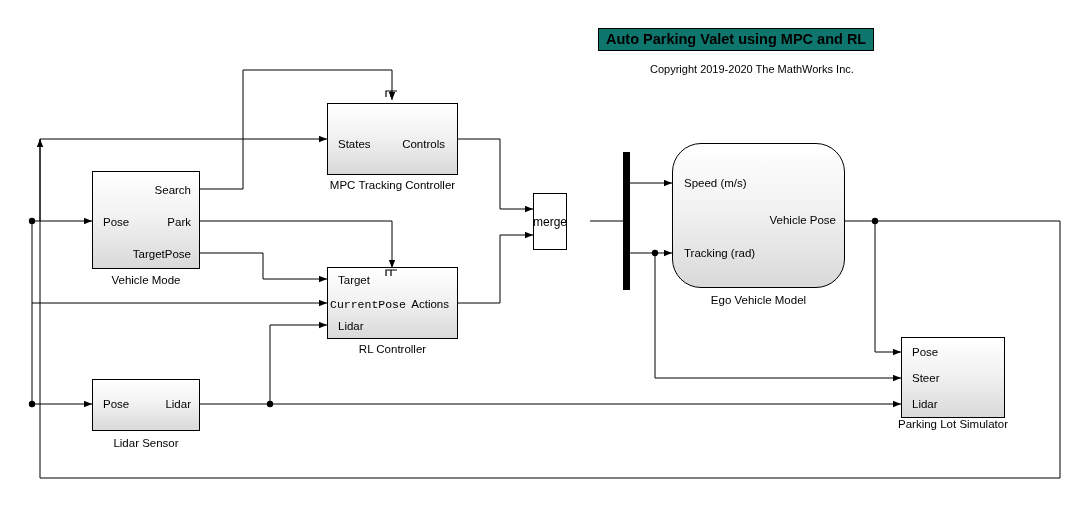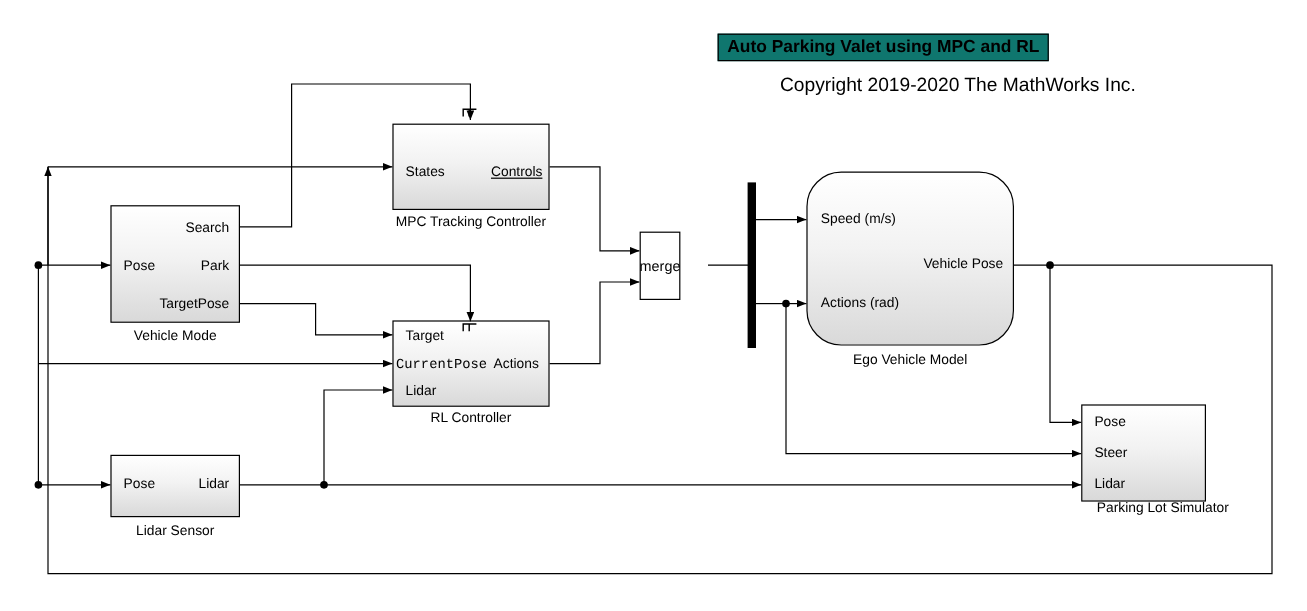--- a/index.html
+++ b/index.html
@@ -29,21 +29,21 @@
     position: absolute;
     border: 1px solid #000;
     padding: 2px 7px 3px 7px;
     font-size: 14.5px;
     font-weight: bold;
     white-space: nowrap;
     background: #0f766e;
   }
   .copyright {
     position: absolute;
-    font-size: 16px;
+    font-size: 11px;
     white-space: nowrap;
   }
   .block {
     position: absolute;
     border: 1px solid #000;
     background: linear-gradient(to bottom, #ffffff 0%, #f2f2f2 45%, #d9d9d9 100%);
     box-sizing: border-box;
   }
   .block .port {
     position: absolute;
@@ -132,21 +132,21 @@
 
       <path d="M200,404 L270,404"></path>
       <circle cx="270" cy="404" r="3.2" fill="#000" stroke="none"></circle>
       <path d="M270,404 L270,325 L327,325" marker-end="url(#arrow)"></path>
       <path d="M270,404 L901,404" marker-end="url(#arrow)"></path>
     </g>
   </svg>
 
   <div class="block" style="left:327px; top:103px; width:131px; height:72px;">
     <span class="port" style="left:10px; top:34px;">States</span>
-    <span class="port" style="right:5px; top:34px;text-decoration:underline;">Controls</span>
+    <span class="port" style="right:12px; top:34px;">Controls</span>
   </div>
   <svg class="enable-icon" style="left:385px; top:89px;" viewBox="0 0 14 9">
     <path d="M1,8 L1,2 L6,2 L6,8 M6,2 L12,2" fill="none" stroke="#000" stroke-width="1.2"></path>
   </svg>
   <div class="blabel" style="left:327px; top:179px; width:131px;">MPC Tracking Controller</div>
 
   <div class="block" style="left:92px; top:171px; width:108px; height:98px;">
     <span class="port" style="left:10px; top:44px;">Pose</span>
     <span class="port" style="right:8px; top:12px;text-align:center;">Search</span>
     <span class="port" style="right:8px; top:44px;">Park</span>
@@ -166,31 +166,31 @@
   <div class="blabel" style="left:327px; top:343px; width:131px;">RL Controller</div>
 
   <div class="merge-block" style="left:533px; top:193px; width:34px; height:57px;">
     <span>merge</span>
   </div>
 
   <div class="mux-bar" style="left:623px; top:152px; width:7px; height:138px;"></div>
 
   <div class="block" style="left:672px; top:143px; width:173px; height:145px;border-radius:29px;">
     <span class="port" style="left:11px; top:33px;">Speed (m/s)</span>
-    <span class="port" style="left:11px; top:103px;">Actions (rad)</span>
+    <span class="port" style="left:11px; top:103px;">Tracking (rad)</span>
     <span class="port" style="right:8px; top:70px;">Vehicle Pose</span>
   </div>
   <div class="blabel" style="left:672px; top:294px; width:173px;">Ego Vehicle Model</div>
 
   <div class="block" style="left:901px; top:337px; width:104px; height:81px;">
     <span class="port" style="left:10px; top:8px;">Pose</span>
     <span class="port" style="left:10px; top:34px;">Steer</span>
     <span class="port" style="left:10px; top:60px;">Lidar</span>
   </div>
-  <div class="blabel" style="left:890px; top:418px; width:126px;margin-left:16px;">Parking Lot Simulator</div>
+  <div class="blabel" style="left:890px; top:418px; width:126px;">Parking Lot Simulator</div>
 
   <div class="block" style="left:92px; top:379px; width:108px; height:52px;">
     <span class="port" style="left:10px; top:18px;">Pose</span>
     <span class="port" style="right:8px; top:18px;">Lidar</span>
   </div>
   <div class="blabel" style="left:86px; top:437px; width:120px;">Lidar Sensor</div>
 
 </div>
 
 </body></html>

